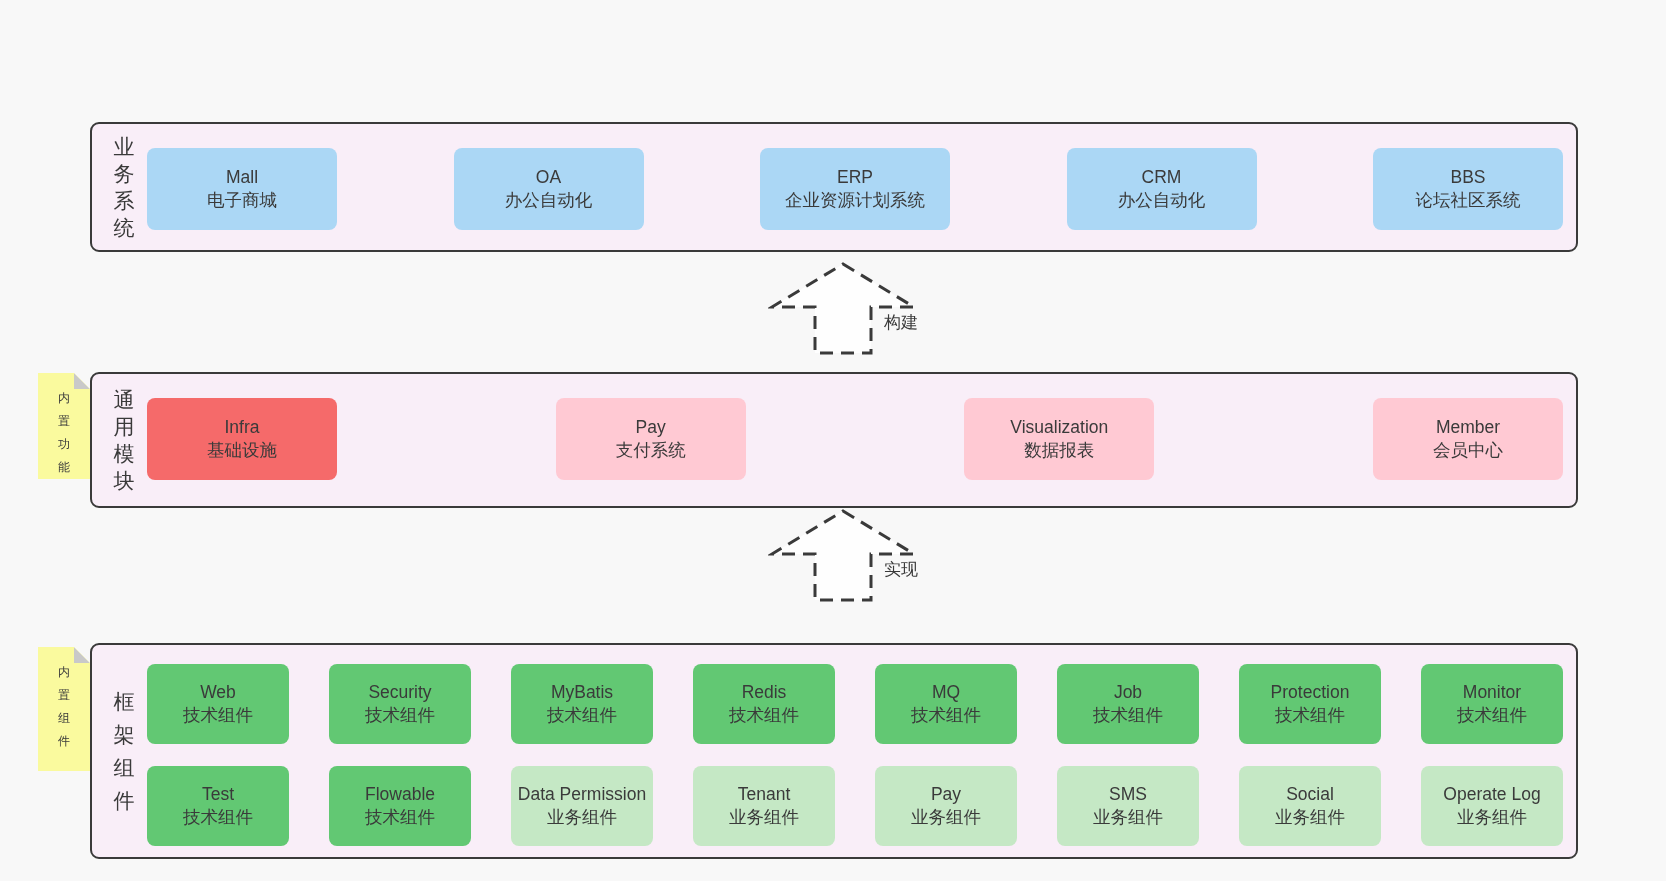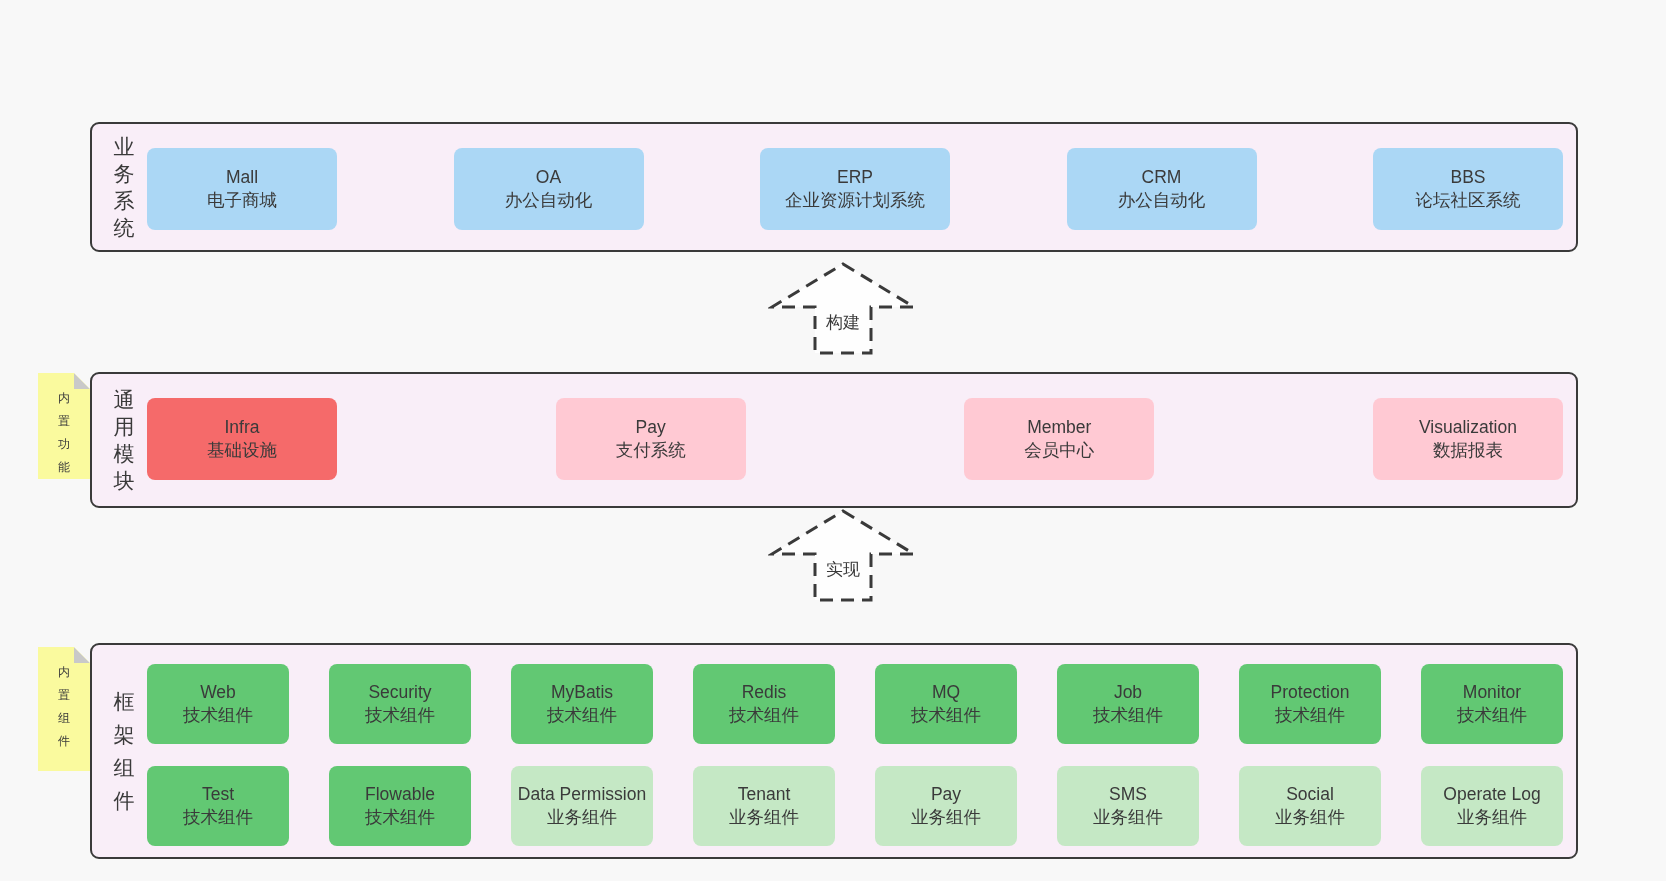--- a/index.html
+++ b/index.html
@@ -36,21 +36,21 @@
   .box.pink       { background:var(--pink,#ffc9d3); }
   .box.green      { background:var(--green,#62c873); }
   .box.lightgreen { background:var(--light-green,#c5e8c5); }
   .box .en, .box .zh { display:block; }
 
   
   .arrow { position:absolute; left:768px; width:150px; height:95px; }
   #arrow-build     { top:261px; }
   #arrow-implement { top:508px; }
   .arrow svg { display:block; width:150px; height:95px; }
-  .arrow-label { position:absolute; left:0; right:0; top:50px; text-align:center;
+  .arrow-label { position:absolute; left:0; right:0; top:50px; text-align:right;
                  font-size:17px; color:var(--text,#3a3a3a); }
 
   
   .note { position:absolute; left:38px; width:52px; background:var(--note-yellow,#fafa9e);
           clip-path:polygon(0 0, calc(100% - 16px) 0, 100% 16px, 100% 100%, 0 100%); z-index:3; }
   #note-functions  { top:373px; height:106px; }
   #note-components { top:647px; height:124px; }
   .note-fold { position:absolute; top:0; right:0; width:16px; height:16px;
                background:var(--note-fold,#c9c9c9); clip-path:polygon(0 0, 100% 100%, 0 100%); }
   .note-text { width:1.1em; margin:14px auto 0; font-size:12px; line-height:23px;
@@ -99,26 +99,26 @@
     <div class="boxes-row row-six">
       <div class="box red">
         <span class="en">Infra</span>
         <span class="zh">基础设施</span>
       </div>
       <div class="box pink">
         <span class="en">Pay</span>
         <span class="zh">支付系统</span>
       </div>
       <div class="box pink">
+        <span class="en">Visualization</span>
+        <span class="zh">数据报表</span>
+      </div>
+      <div class="box pink">
         <span class="en">Member</span>
         <span class="zh">会员中心</span>
-      </div>
-      <div class="box pink">
-        <span class="en">Visualization</span>
-        <span class="zh">数据报表</span>
       </div>
     </div>
   </div>
 
   <div class="arrow" id="arrow-implement">
     <svg viewBox="0 0 150 95">
       <polygon points="75,3 146,46 103,46 103,92 47,92 47,46 4,46" fill="#fefefe" stroke="#3a3a3a" stroke-width="3" stroke-dasharray="13 8"></polygon>
     </svg>
     <div class="arrow-label">实现</div>
   </div>

